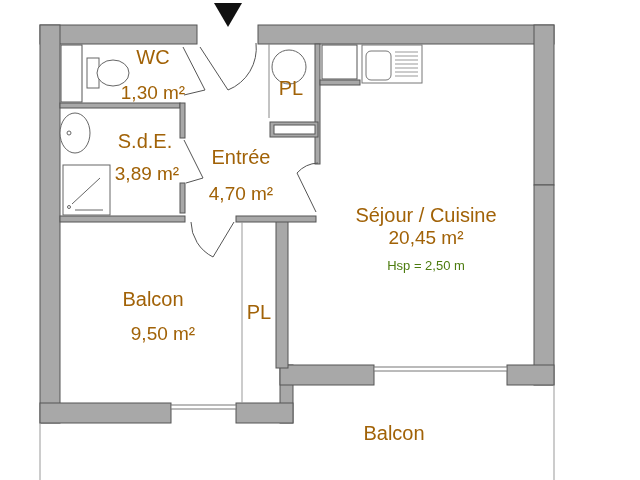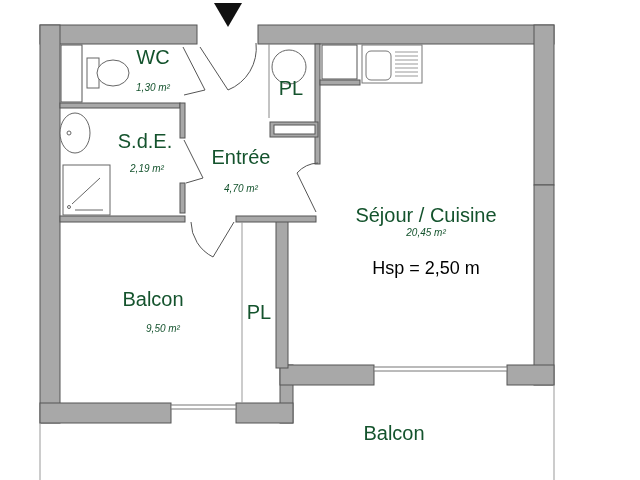--- a/index.html
+++ b/index.html
@@ -1,21 +1,21 @@
 <!DOCTYPE html>
 <html><head>
 <meta charset="utf-8">
 <style>
   html, body { margin:0; padding:0; background:#ffffff; }
   body { width:640px; height:480px; overflow:hidden; position:relative; font-family:"Liberation Sans", sans-serif; }
   #plan { position:absolute; left:0; top:0; width:640px; height:480px; }
-  .lbl { position:absolute; color:#14532d; white-space:nowrap; transform:translateX(-50%); font-family:"Liberation Sans", sans-serif; }
+  .lbl { position:absolute; color:#a16207; white-space:nowrap; transform:translateX(-50%); font-family:"Liberation Sans", sans-serif; }
   .big { font-size:20px; }
-  .sm { font-size:10px;font-style:italic; }
-  .hsp { font-size:18px; color:#000000; }
+  .sm { font-size:19px; }
+  .hsp { font-size:13px; color:#4d7c0f; }
 </style>
 </head>
 <body>
 
 <svg id="plan" viewBox="0 0 640 480" xmlns="http://www.w3.org/2000/svg">
 
   <polygon points="214,3 242,3 228,27" fill="#111"></polygon>
 
   <g fill="#a8a8a8" stroke="#555" stroke-width="1">
 
@@ -106,21 +106,21 @@
   </g>
 
   <line x1="40" y1="423" x2="40" y2="480" stroke="#999"></line>
   <line x1="554" y1="385" x2="554" y2="480" stroke="#999"></line>
 </svg>
 
 <div class="lbl big" style="left:153px;top:46px">WC</div>
 <div class="lbl sm" style="left:153px;top:82px">1,30 m²</div>
 
 <div class="lbl big" style="left:145px;top:130px">S.d.E.</div>
-<div class="lbl sm" style="left:147px;top:163px">2,19 m²</div>
+<div class="lbl sm" style="left:147px;top:163px">3,89 m²</div>
 
 <div class="lbl big" style="left:241px;top:146px">Entrée</div>
 <div class="lbl sm" style="left:241px;top:183px">4,70 m²</div>
 
 <div class="lbl big" style="left:291px;top:77px">PL</div>
 
 <div class="lbl big" style="left:426px;top:204px">Séjour / Cuisine</div>
 <div class="lbl sm" style="left:426px;top:227px">20,45 m²</div>
 <div class="lbl hsp" style="left:426px;top:258px">Hsp = 2,50 m</div>
 

